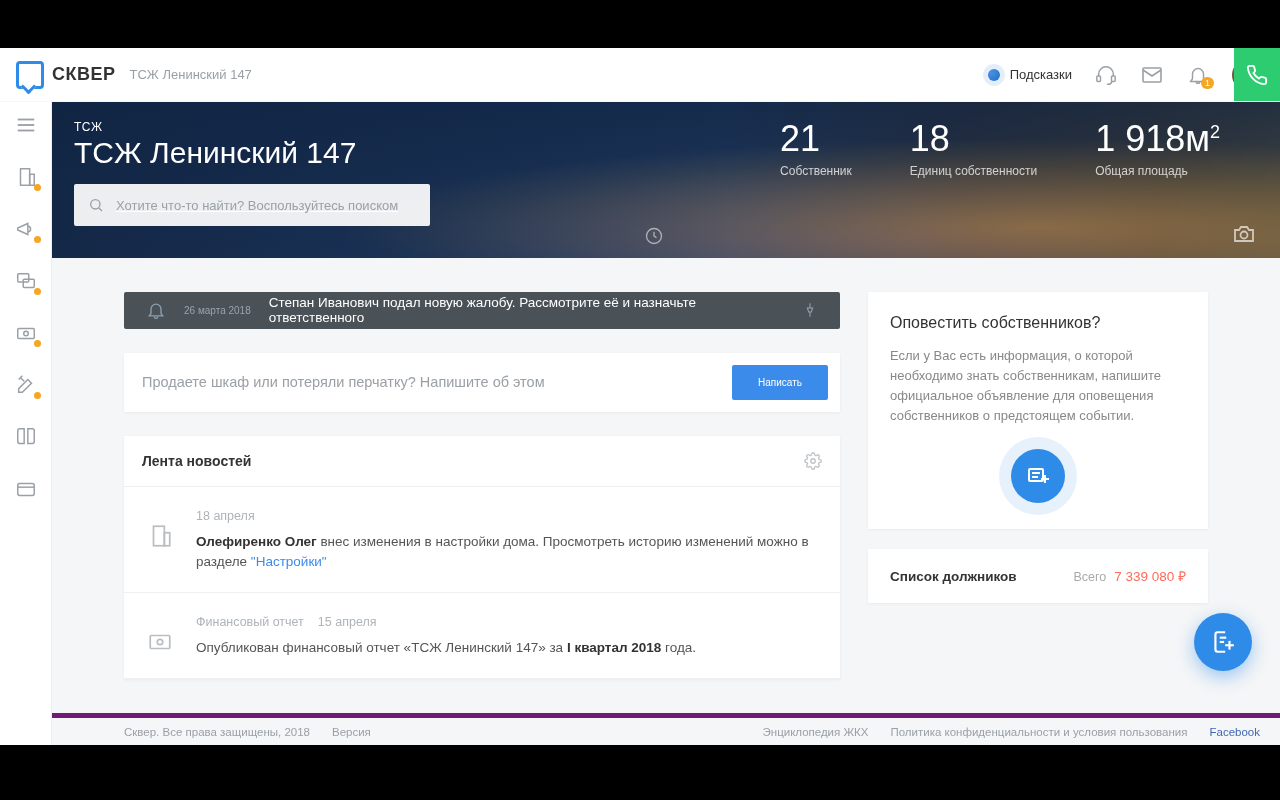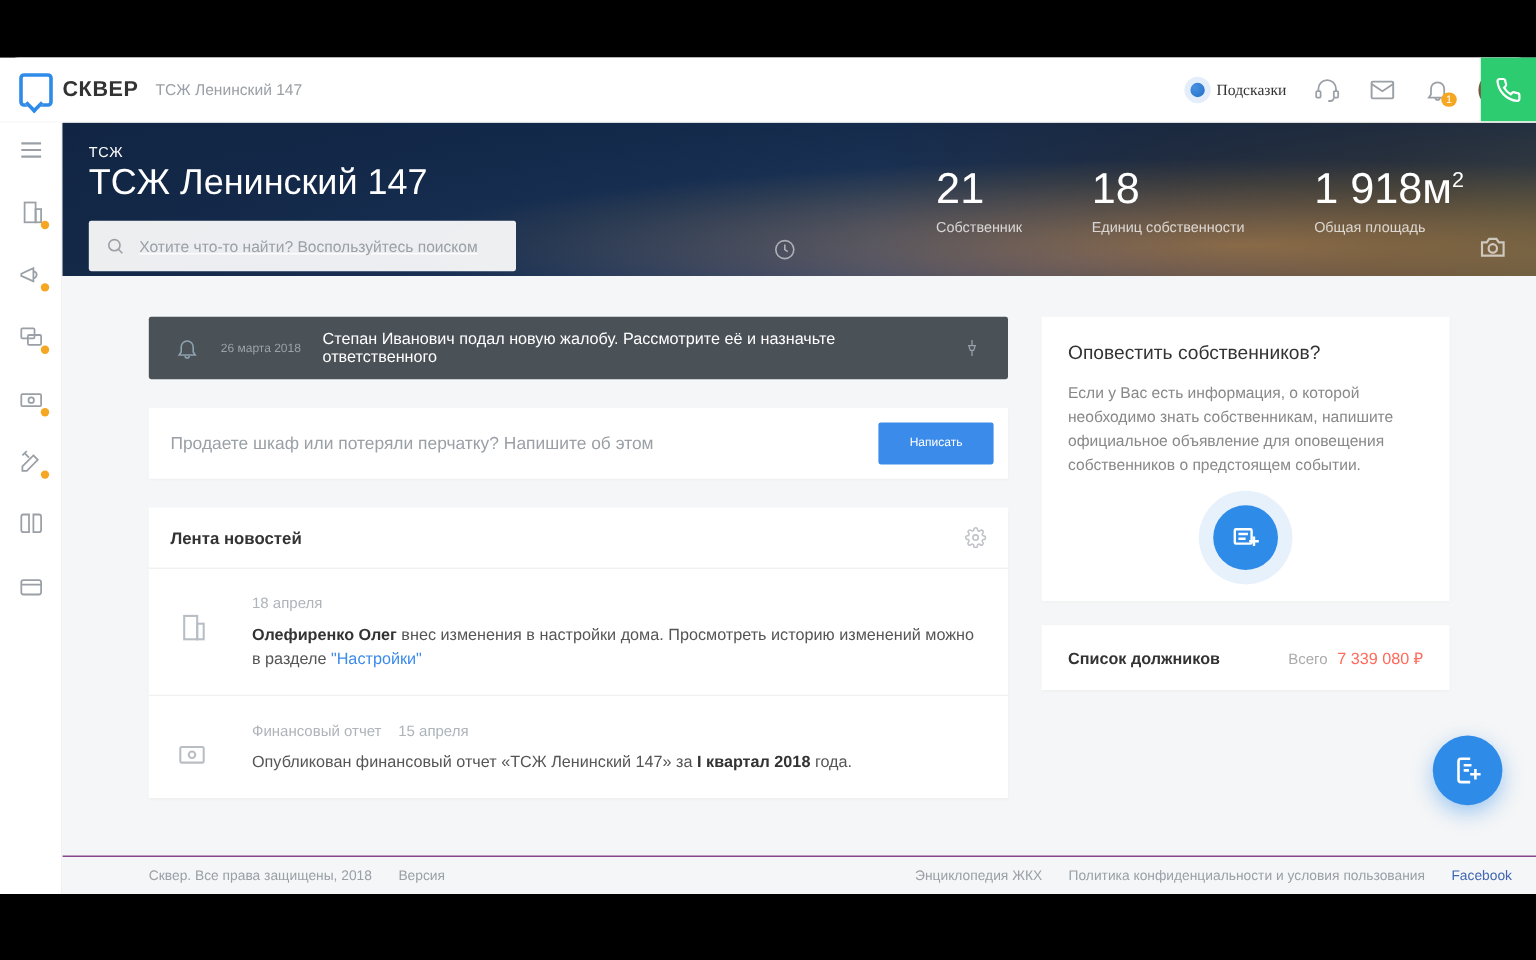--- a/index.html
+++ b/index.html
@@ -1,55 +1,55 @@
 <!DOCTYPE html>
 <html><head>
 <meta charset="utf-8">
 <style>
 * { margin: 0; padding: 0; box-sizing: border-box; }
 body { font-family: -apple-system, BlinkMacSystemFont, "Segoe UI", Arial, sans-serif; background: #000; width: 1280px; height: 800px; overflow: hidden; }
-.app-wrapper { background: #ffffff; position: absolute; top: 48px; left: 0; right: 0; bottom: 55px; display: flex; flex-direction: column; border-radius: 16px; }
+.app-wrapper { background: #0c4a6e; position: absolute; top: 48px; left: 0; right: 0; bottom: 55px; display: flex; flex-direction: column; }
 
 
 .topbar { height: 54px; background: #fff; display: flex; align-items: center; padding: 0 16px; position: relative; z-index: 5; border-bottom: 1px solid rgba(0,0,0,0.03); }
 .logo-wrap { display: flex; align-items: center; gap: 8px; }
 .logo-mark { width: 28px; height: 28px; border: 3px solid #2f8be8; border-radius: 4px; position: relative; }
 .logo-mark:after { content: ""; position: absolute; left: 4px; bottom: -6px; width: 8px; height: 8px; border-left: 3px solid #2f8be8; border-bottom: 3px solid #2f8be8; transform: rotate(-45deg); background:#fff; }
 .logo-text { font-weight: 700; font-size: 18px; letter-spacing: 0.5px; color: #333; }
 .logo-sub { font-size: 13px; color: #9aa0a6; margin-left: 14px; }
 .topbar-spacer { flex: 1; }
 .topbar-right { display: flex; align-items: center; gap: 22px; }
-.hints { display: flex; align-items: center; gap: 10px; font-size: 13px; color: #333; font-family: Liberation Serif, serif; }
+.hints { display: flex; align-items: center; gap: 10px; font-size: 13px; color: #333; }
 .hints-dot { width: 12px; height: 12px; border-radius: 50%; background: radial-gradient(circle at 30% 30%, #4a90e2, #1f6fc7); box-shadow: 0 0 0 5px rgba(74,144,226,0.15); }
 .icon-btn { width: 24px; height: 24px; display: flex; align-items: center; justify-content: center; color: #9aa0a6; cursor: pointer; position: relative; }
 .bell-wrap { position: relative; }
 .badge { position: absolute; bottom: -2px; right: -4px; background: #f5a623; color: #fff; font-size: 9px; border-radius: 8px; padding: 1px 4px; min-width: 12px; text-align: center; }
 .avatar { width: 32px; height: 32px; border-radius: 50%; background: linear-gradient(135deg, #8a5a44, #5a3a2c); cursor: pointer; }
 .call-tab { position: absolute; right: 0; top: 0; bottom: 0; width: 46px; background: #2ecc71; display:flex; align-items:center; justify-content:center; color:#fff; }
 
 
 .main { flex: 1; display: flex; overflow: hidden; }
 
 
 .sidebar { width: 52px; background: #fff; display: flex; flex-direction: column; align-items: center; padding-top: 10px; gap: 26px; border-right: 1px solid #eee; }
 .sidebar-item { width: 26px; height: 26px; display: flex; align-items: center; justify-content: center; color: #9aa0a6; cursor: pointer; position: relative; }
 .sidebar-item.has-dot:after { content:""; position:absolute; bottom:-1px; right:-2px; width:7px; height:7px; background:#f5a623; border-radius:50%; }
 
 
 .content { flex: 1; background: #f5f6f7; display: flex; flex-direction: column; overflow: hidden; }
 
 
-.hero { height: 128px; background: linear-gradient(180deg, rgba(15,35,65,0.85), rgba(15,35,65,0.55)), linear-gradient(90deg, #1a2e4f 0%, #2a4a7a 40%, #3a5a8a 55%, #5a4a3a 75%, #7a5a2a 90%, #9a7a3a 100%); color: #fff; position: relative; padding: 18px 60px 0 22px; }
+.hero { height: 156px; background: linear-gradient(180deg, rgba(15,35,65,0.85), rgba(15,35,65,0.55)), linear-gradient(90deg, #1a2e4f 0%, #2a4a7a 40%, #3a5a8a 55%, #5a4a3a 75%, #7a5a2a 90%, #9a7a3a 100%); color: #fff; position: relative; padding: 18px 60px 0 22px; }
 .hero:before{content:"";position:absolute;inset:0;background:radial-gradient(ellipse at 80% 80%, rgba(255,180,60,0.4), transparent 50%), radial-gradient(ellipse at 70% 90%, rgba(120,90,200,0.2), transparent 40%);}
 .hero-label { font-size: 12px; font-weight: 500; letter-spacing: 0.5px; position: relative; }
 .hero-title { font-size: 30px; font-weight: 300; margin-top: 2px; position: relative; }
 .hero-search { margin-top: 14px; width: 356px; height: 42px; background: rgba(255,255,255,0.92); border-radius: 2px; display: flex; align-items: center; padding: 0 14px; gap: 12px; position: relative; text-decoration: underline; }
 .hero-search input { border: none; background: transparent; outline: none; flex: 1; font-size: 13px; color: #555; }
 .hero-search input::placeholder { color: #9aa0a6; }
-.hero-stats { position: absolute; top: 34px; right: 60px; display: flex; gap: 58px; }
+.hero-stats { position: absolute; top: 16px; right: 60px; display: flex; gap: 58px; }
 .stat { text-align: left; }
 .stat-value { font-size: 36px; font-weight: 300; white-space: nowrap; }
 .stat-value sup { font-size: 18px; }
 .stat-label { font-size: 12px; color: rgba(255,255,255,0.75); margin-top: 4px; }
 .hero-icon-clock { position:absolute; bottom: 12px; left: 592px; color: rgba(255,255,255,0.55); }
 .hero-icon-cam { position:absolute; bottom: 12px; right: 24px; color: rgba(255,255,255,0.65); }
 
 
 .body { flex: 1; padding: 34px 72px; display: flex; gap: 28px; overflow-y: auto; }
 .left-col { flex: 1; display: flex; flex-direction: column; gap: 24px; }
@@ -64,21 +64,21 @@
 
 .composer { background: #fff; display: flex; align-items: center; padding: 12px 12px 12px 18px; gap: 14px; box-shadow: 0 1px 3px rgba(0,0,0,0.05); }
 .composer input { flex: 1; border: none; outline: none; font-size: 14.5px; color: #555; }
 .composer input::placeholder { color: #9aa0a6; }
 .btn-primary { background: #3b8bea; color: #fff; border: none; padding: 12px 26px; font-size: 10px; border-radius: 2px; cursor: pointer; }
 
 
 .feed { background: #fff; box-shadow: 0 1px 3px rgba(0,0,0,0.05); }
 .feed-head { display: flex; align-items: center; padding: 16px 18px; border-bottom: 1px solid #eee; }
 .feed-title { font-size: 14px; font-weight: 600; color: #333; flex: 1; }
-.feed-item { display: flex; padding: 20px 18px; gap: 32px; border-bottom: 1px solid #f0f0f0; }
+.feed-item { display: flex; padding: 20px 18px; gap: 18px; border-bottom: 1px solid #f0f0f0; }
 .feed-icon { width: 36px; color: #b8bec4; display:flex; align-items:flex-start; justify-content:center; padding-top:16px;}
 .feed-body { flex: 1; font-size: 13.5px; color: #555; line-height: 1.5; }
 .feed-meta { font-size: 12.5px; color: #aeb4ba; margin-bottom: 6px; display:flex; gap:14px;}
 .feed-body b { color: #333; font-weight: 600; }
 .link { color: #3b8bea; }
 
 
 .card { background: #fff; box-shadow: 0 1px 3px rgba(0,0,0,0.05); padding: 22px 22px; }
 .card-title { font-size: 16px; font-weight: 500; color: #333; margin-bottom: 14px; }
 .card-text { font-size: 13px; color: #888; line-height: 1.55; }
@@ -87,21 +87,21 @@
 
 .debtors-head { display: flex; align-items: baseline; font-size: 13.5px; }
 .debtors-title { font-weight: 600; color:#333; flex:1; }
 .debtors-total-label { color:#aaa; margin-right:8px; font-size:12.5px;}
 .debtors-total-val { color:#ff6a5a; font-weight:500; }
 
 
 .fab-float { position: absolute; right: 28px; bottom: 74px; width: 58px; height: 58px; border-radius: 50%; background: #2f8be8; display:flex; align-items:center; justify-content:center; color:#fff; box-shadow: 0 6px 18px rgba(47,139,232,0.45); cursor:pointer; z-index: 8; }
 
 
-.footer { height: 32px; background: #f5f6f7; display:flex; align-items:center; padding: 0 20px 0 72px; font-size: 11.5px; color: #9aa0a6; gap: 22px; border-top:1px solid #701a75;}
+.footer { height: 32px; background: #f5f6f7; display:flex; align-items:center; padding: 0 20px 0 72px; font-size: 11.5px; color: #9aa0a6; gap: 22px; border-top:5px solid #701a75;}
 .footer .spacer { flex:1; }
 .footer a { color: #9aa0a6; text-decoration: none; }
 .footer .fb { color: #4267B2; }
 
 svg { display: block; }
 </style>
 </head>
 <body>
 
 <div class="app-wrapper">

